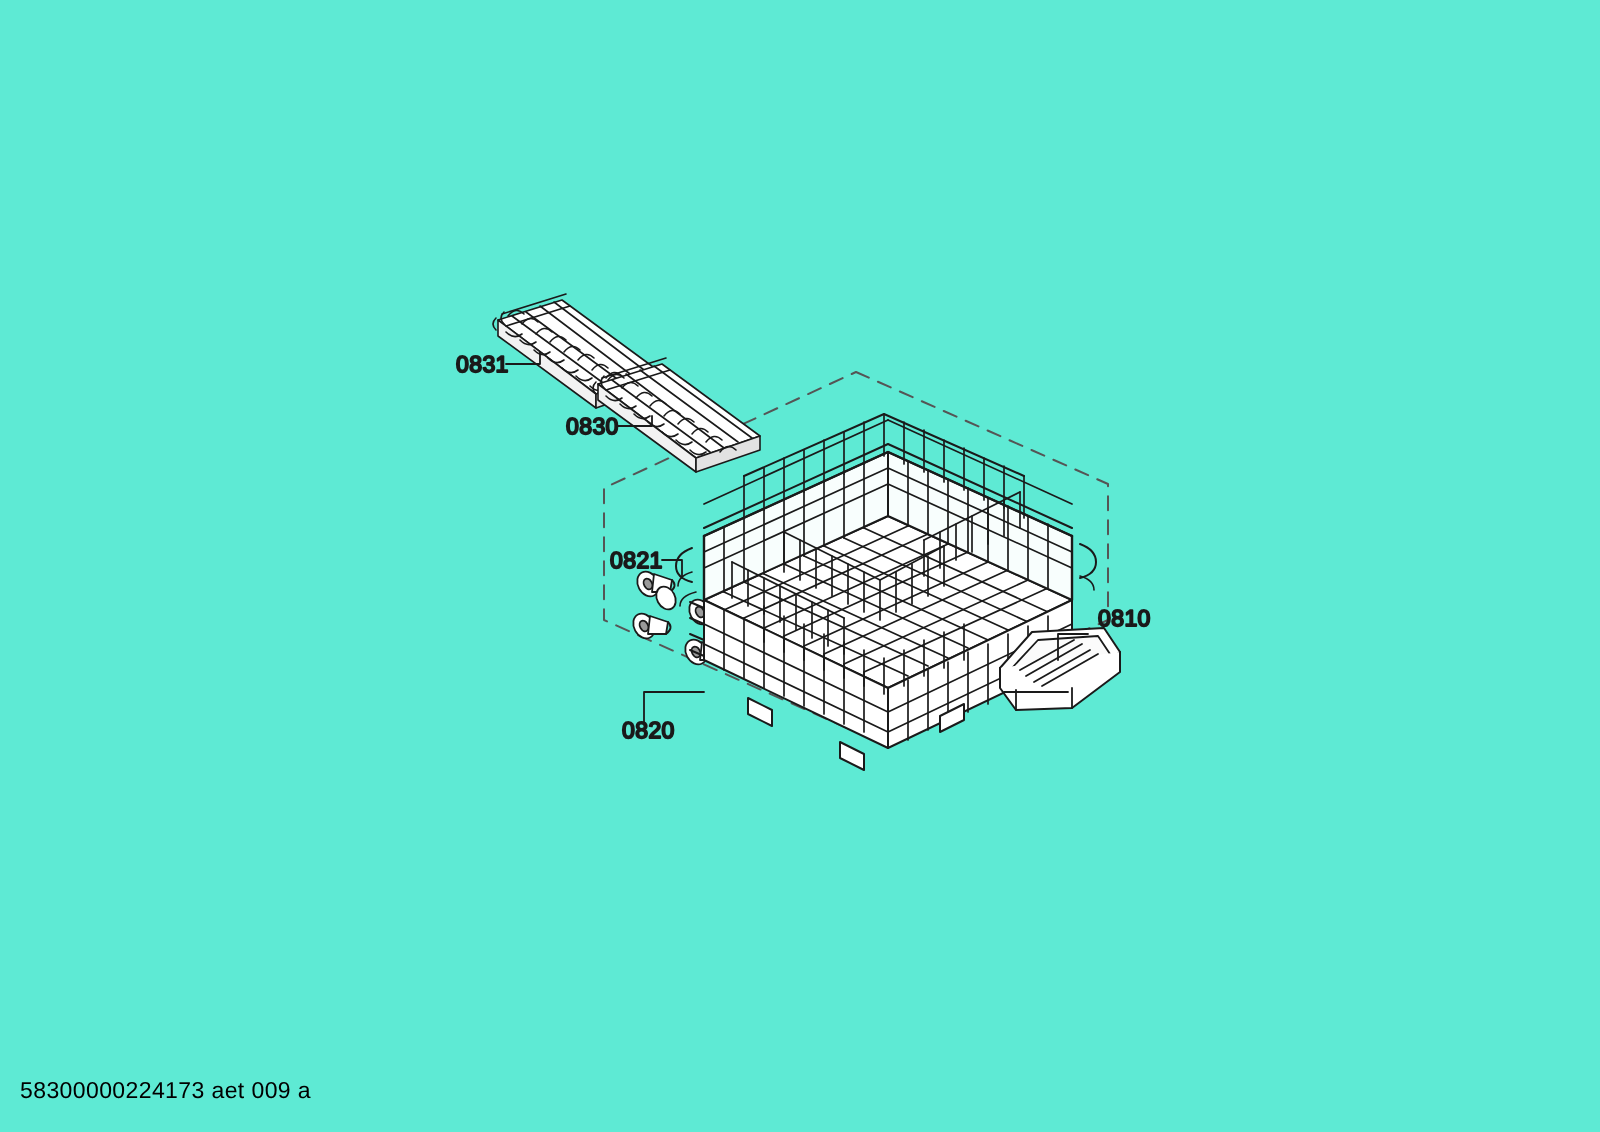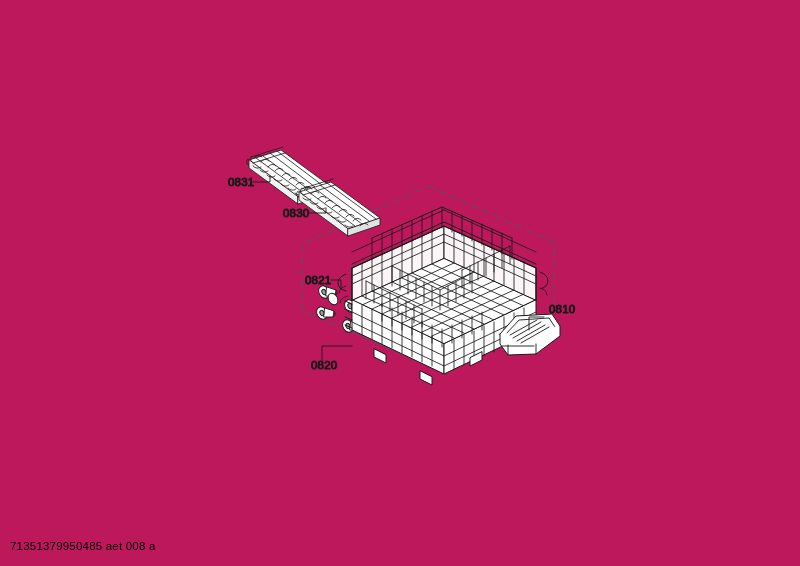--- a/index.html
+++ b/index.html
@@ -4,21 +4,21 @@
 <style>
   html, body {
     margin: 0;
     padding: 0;
     background: #ffffff;
   }
   #page {
     position: relative;
     width: 800px;
     height: 566px;
-    background: #be185d;
+    background: #5eead4;
     overflow: hidden;
     font-family: "Liberation Sans", sans-serif;
   }
   #diagram-svg {
     position: absolute;
     left: 0;
     top: 0;
     width: 800px;
     height: 566px;
   }
@@ -348,15 +348,15 @@
         <text class="cap" x="228" y="186" text-anchor="start">0831</text>
         <text class="cap" x="283" y="217" text-anchor="start">0830</text>
         <text class="cap" x="305" y="284" text-anchor="start">0821</text>
         <text class="cap" x="311" y="369" text-anchor="start">0820</text>
         <text class="cap" x="549" y="313" text-anchor="start">0810</text>
       </g>
 
     </g>
   </svg>
 
-  <div class="footer-text">71351379950485 aet 008 a</div>
+  <div class="footer-text">58300000224173 aet 009 a</div>
 
 </div>
 
 </body></html>

